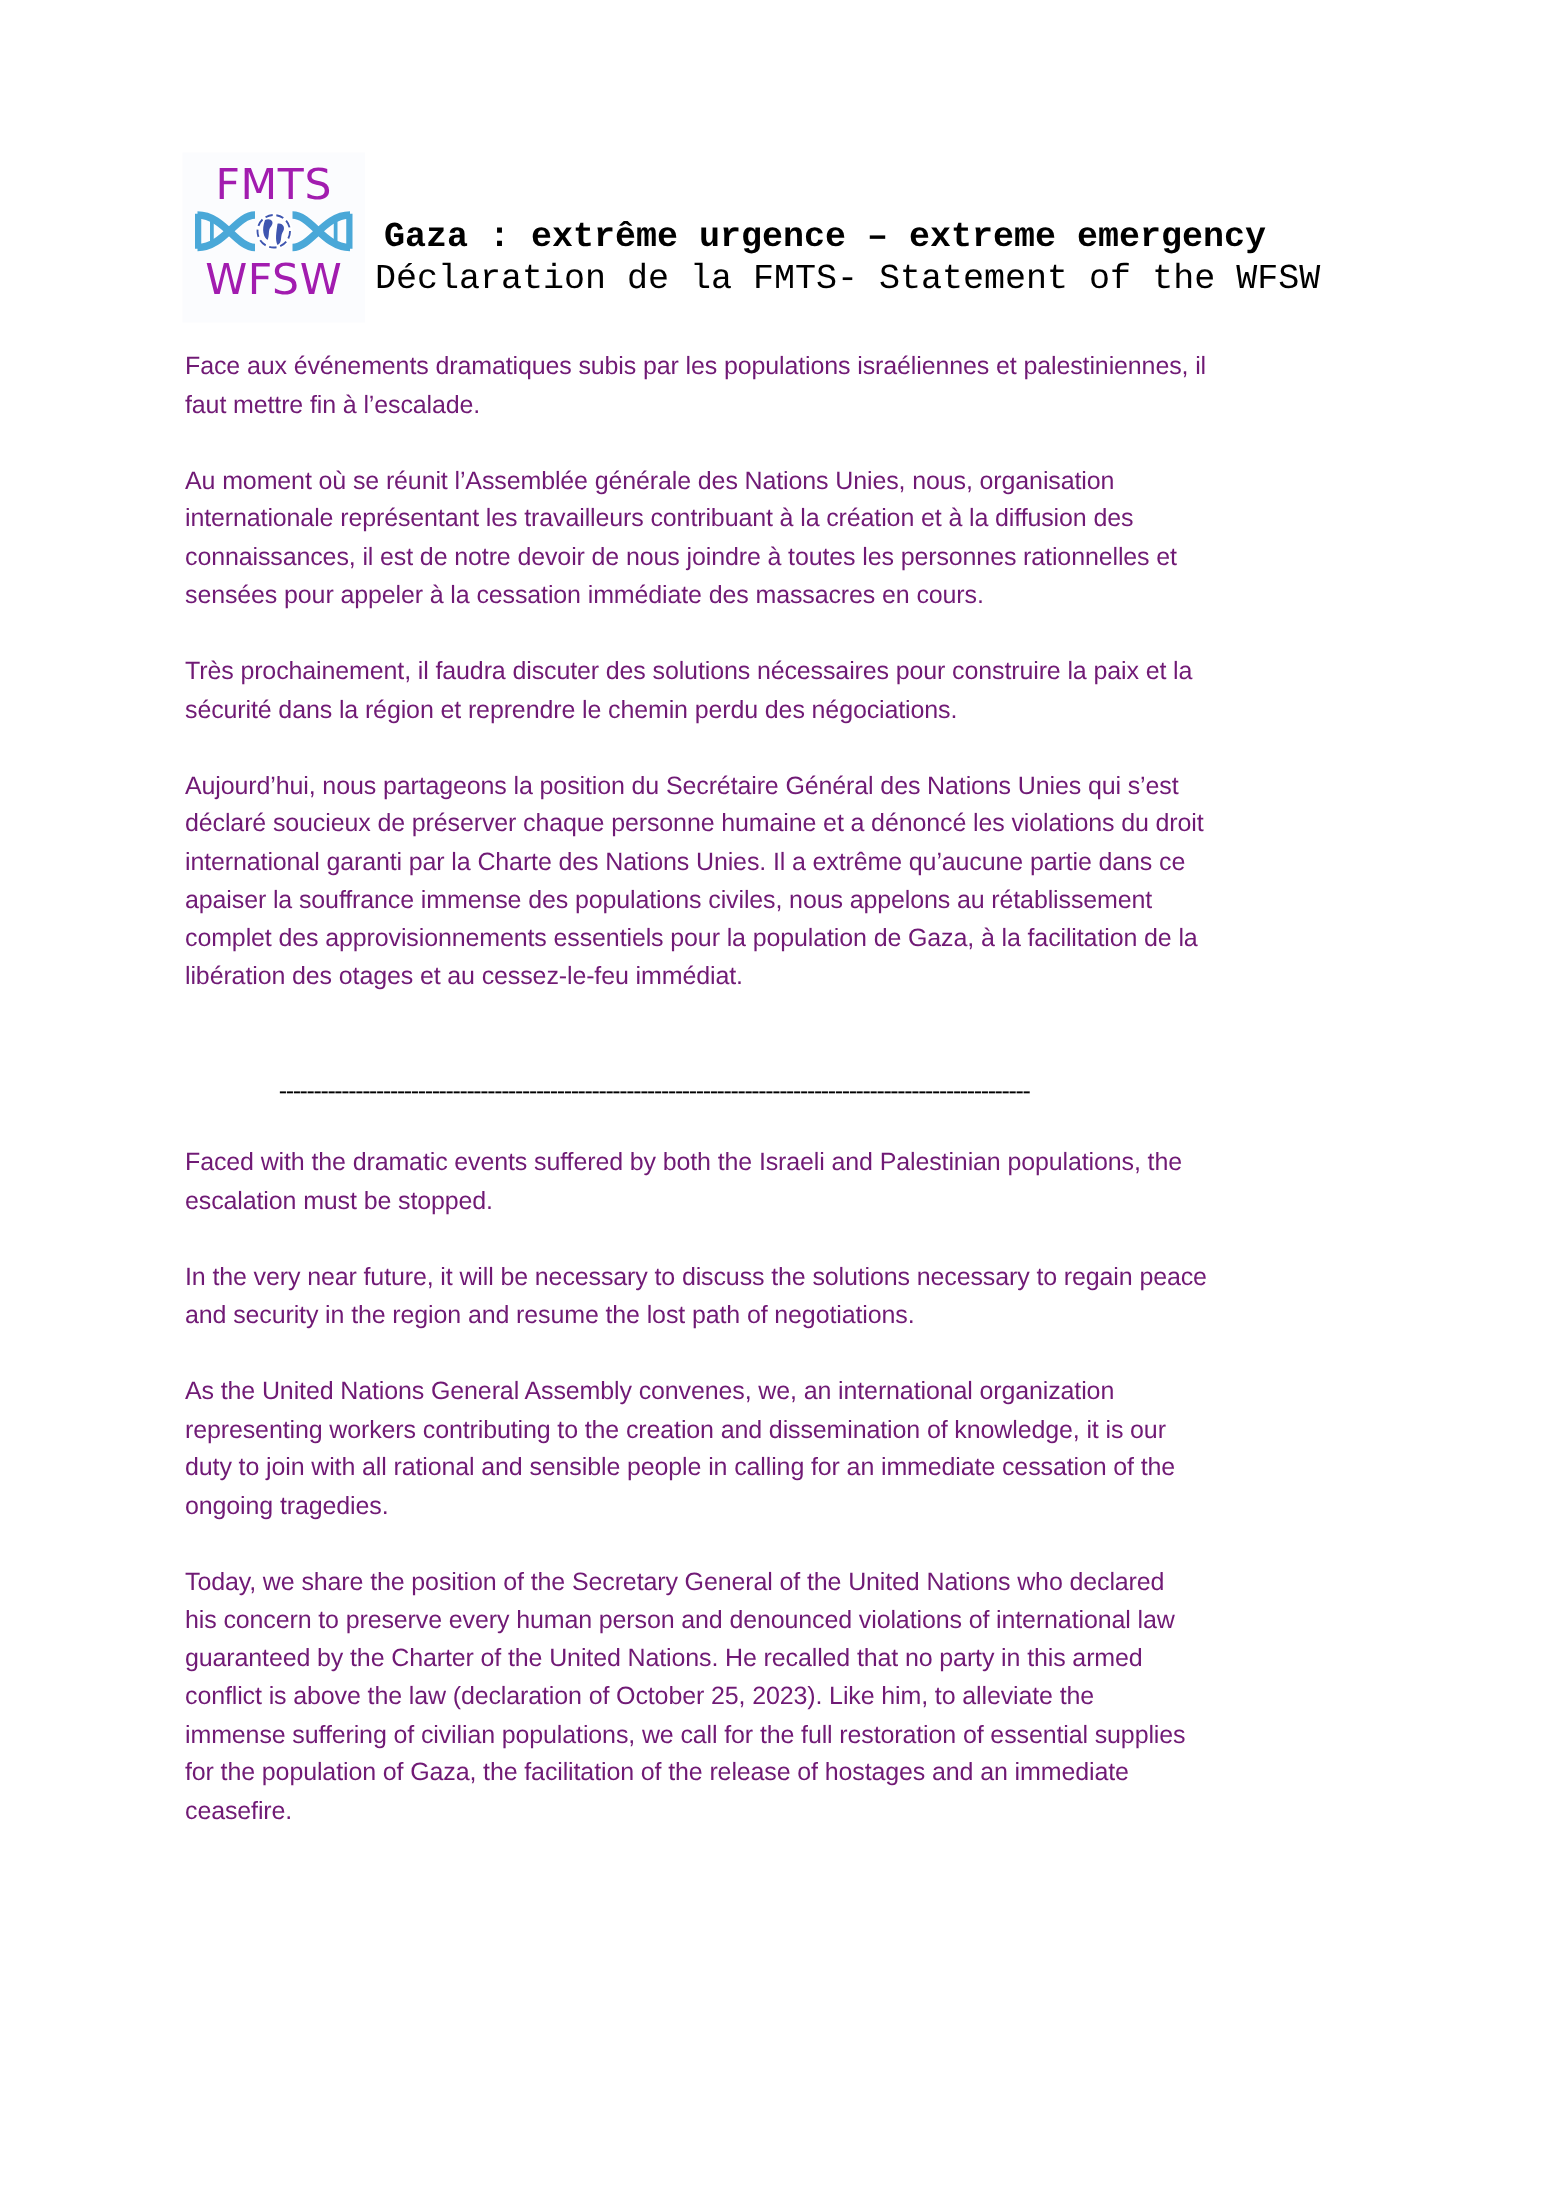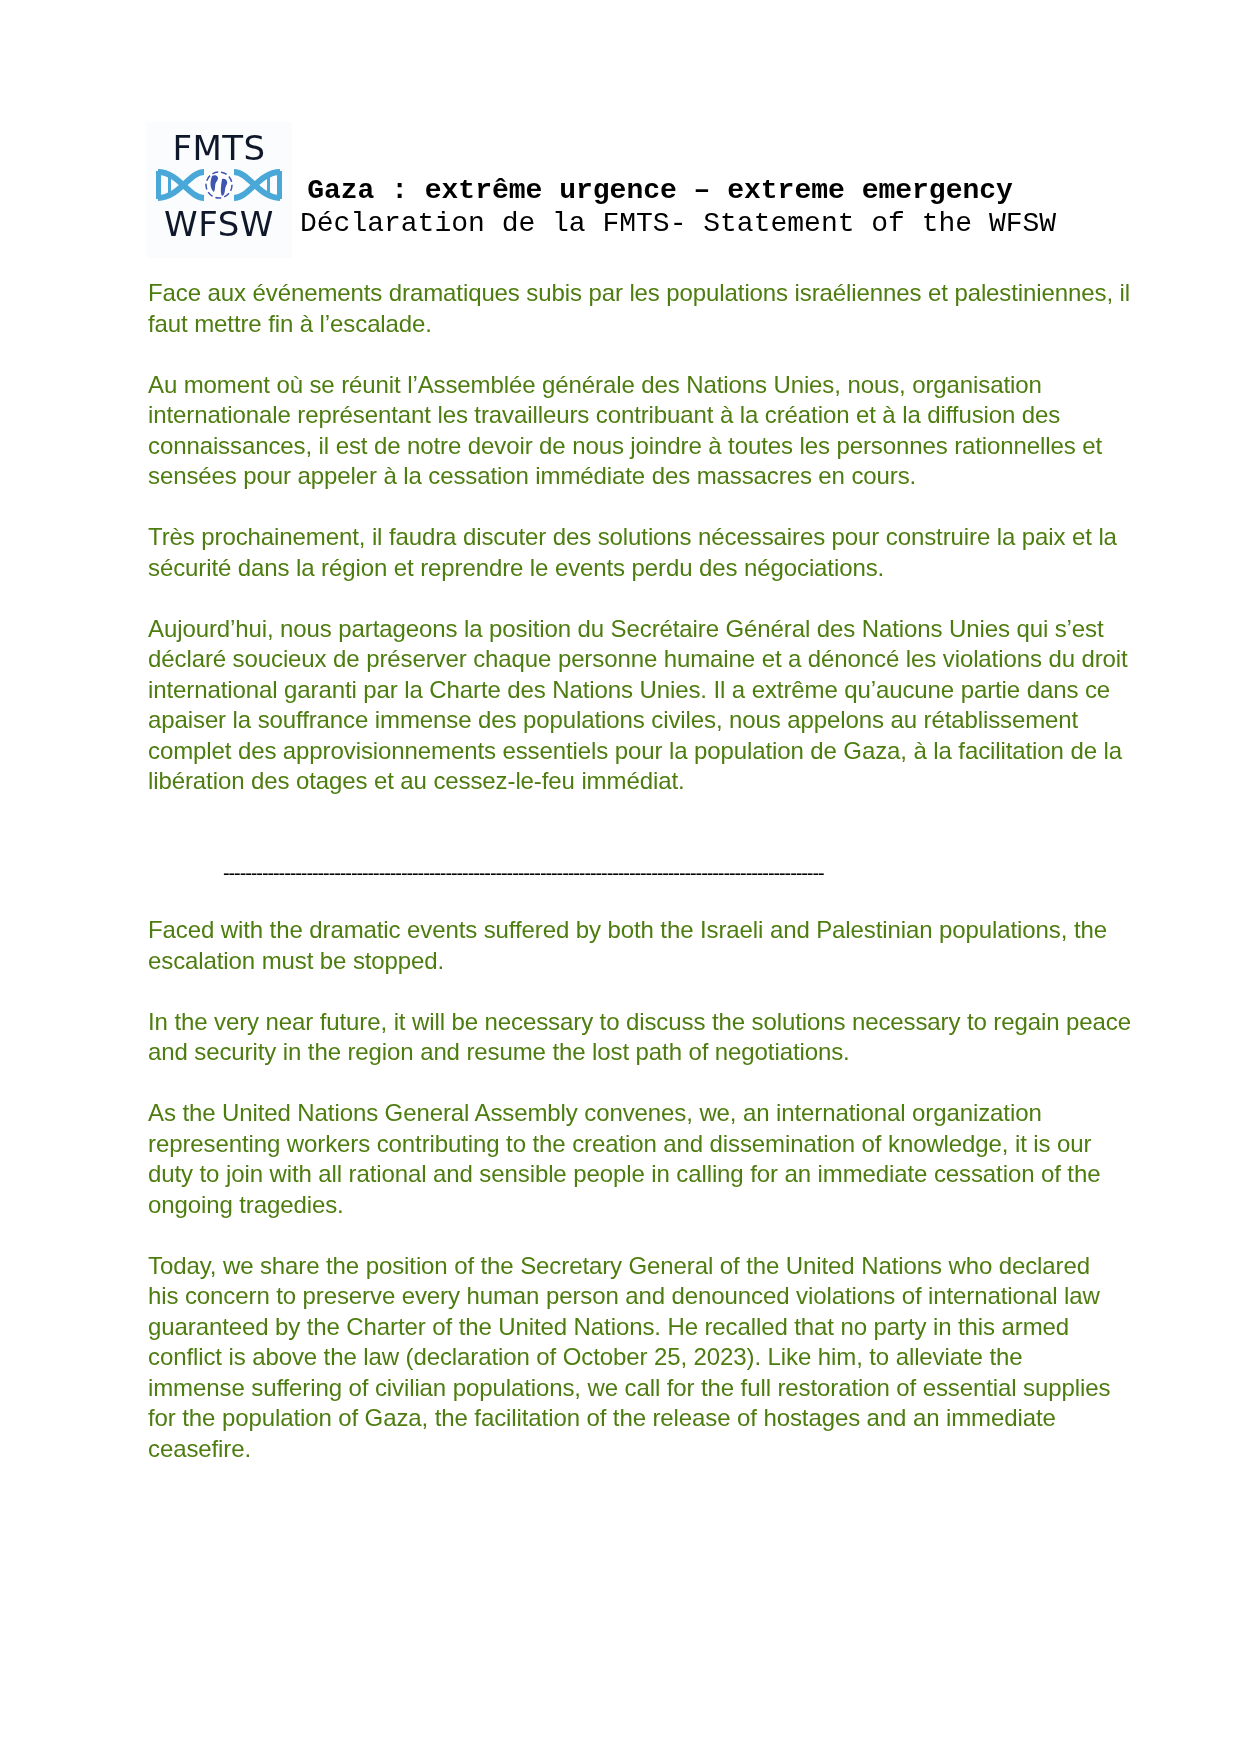--- a/index.html
+++ b/index.html
@@ -2,35 +2,35 @@
 <html><head>
 <meta charset="utf-8">
 <style>
   html, body { margin: 0; padding: 0; background: #ffffff; }
   body { width: 1241px; height: 1754px; position: relative; overflow: hidden; }
   .page { position: absolute; left: 0; top: 0; width: 1241px; height: 1754px; background: #ffffff; }
 
   
   .logo { position: absolute; left: 146px; top: 122px; width: 146px; height: 136px; background: #fbfcfe; }
   .logo .word { position: absolute; left: 0; width: 146px; text-align: center;
-    font-family: "DejaVu Sans", sans-serif; font-size: 34px; line-height: 36px; color: #0f172a; letter-spacing: 0.5px; }
+    font-family: "DejaVu Sans", sans-serif; font-size: 34px; line-height: 36px; color: #a21caf; letter-spacing: 0.5px; }
   .logo .w1 { top: 8px; }
   .logo .w2 { top: 84px; }
   .logo svg { position: absolute; left: 8px; top: 46px; }
 
   
   .title { position: absolute; left: 300px; width: 720px; text-align: center;
     font-family: Liberation Mono, monospace; color: #000; white-space: nowrap; }
   .title.t1 { top: 174px; font-size: 28px; font-weight: bold; line-height: 34px; }
   .title.t2 { top: 207px; font-size: 28px; font-weight: normal; line-height: 34px; text-align: right; }
 
   
   .block { position: absolute; left: 148px; width: 960px; }
   .line { display: block; height: 30.5px; line-height: 30.5px; white-space: nowrap;
-    font-family: "Liberation Sans", sans-serif; font-size: 24px; color: #4d7c0f; letter-spacing: -0.1px; }
+    font-family: "Liberation Sans", sans-serif; font-size: 20px; color: #701a75; letter-spacing: -0.1px; }
   .para { margin: 0 0 30.5px 0; }
   .dashes { position: absolute; left: 223px; top: 858px; width: 710px; overflow: hidden; white-space: nowrap;
     font-family: "Liberation Sans", sans-serif; font-size: 20px; line-height: 30.5px; color: #000; letter-spacing: -1.1px; }
 </style>
 </head>
 <body>
 
 <div class="page">
 
   <div class="logo">
@@ -63,21 +63,21 @@
       <span class="line">faut mettre fin à l’escalade.</span>
     </div>
     <div class="para">
       <span class="line">Au moment où se réunit l’Assemblée générale des Nations Unies, nous, organisation</span>
       <span class="line">internationale représentant les travailleurs contribuant à la création et à la diffusion des</span>
       <span class="line">connaissances, il est de notre devoir de nous joindre à toutes les personnes rationnelles et</span>
       <span class="line">sensées pour appeler à la cessation immédiate des massacres en cours.</span>
     </div>
     <div class="para">
       <span class="line">Très prochainement, il faudra discuter des solutions nécessaires pour construire la paix et la</span>
-      <span class="line">sécurité dans la région et reprendre le events perdu des négociations.</span>
+      <span class="line">sécurité dans la région et reprendre le chemin perdu des négociations.</span>
     </div>
     <div class="para">
       <span class="line">Aujourd’hui, nous partageons la position du Secrétaire Général des Nations Unies qui s’est</span>
       <span class="line">déclaré soucieux de préserver chaque personne humaine et a dénoncé les violations du droit</span>
       <span class="line">international garanti par la Charte des Nations Unies. Il a extrême qu’aucune partie dans ce</span>
       <span class="line">apaiser la souffrance immense des populations civiles, nous appelons au rétablissement</span>
       <span class="line">complet des approvisionnements essentiels pour la population de Gaza, à la facilitation de la</span>
       <span class="line">libération des otages et au cessez-le-feu immédiat.</span>
     </div>
   </div>

